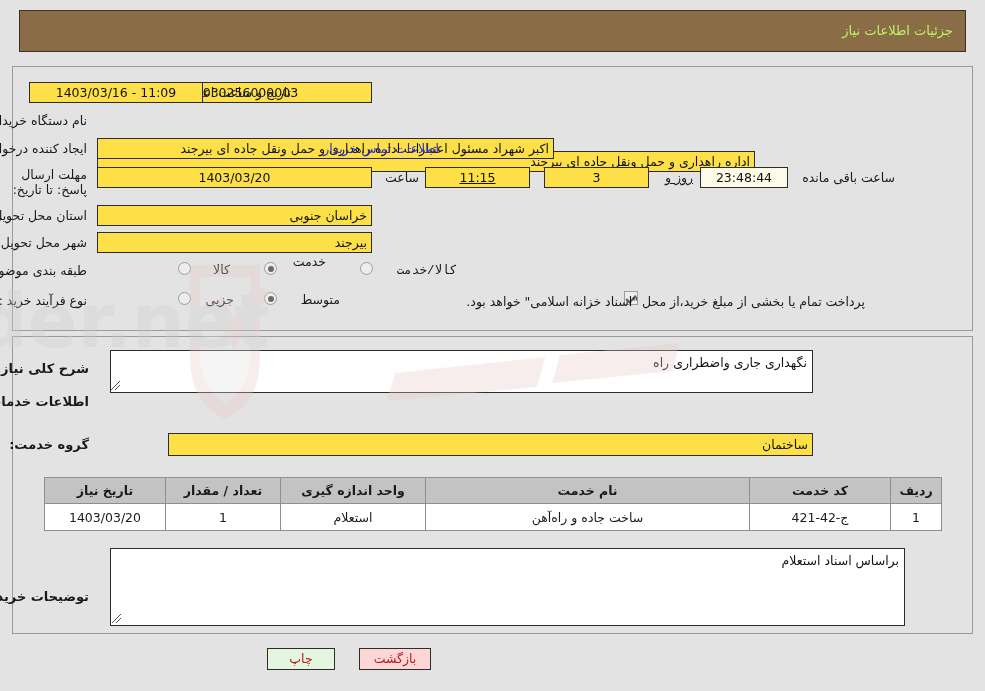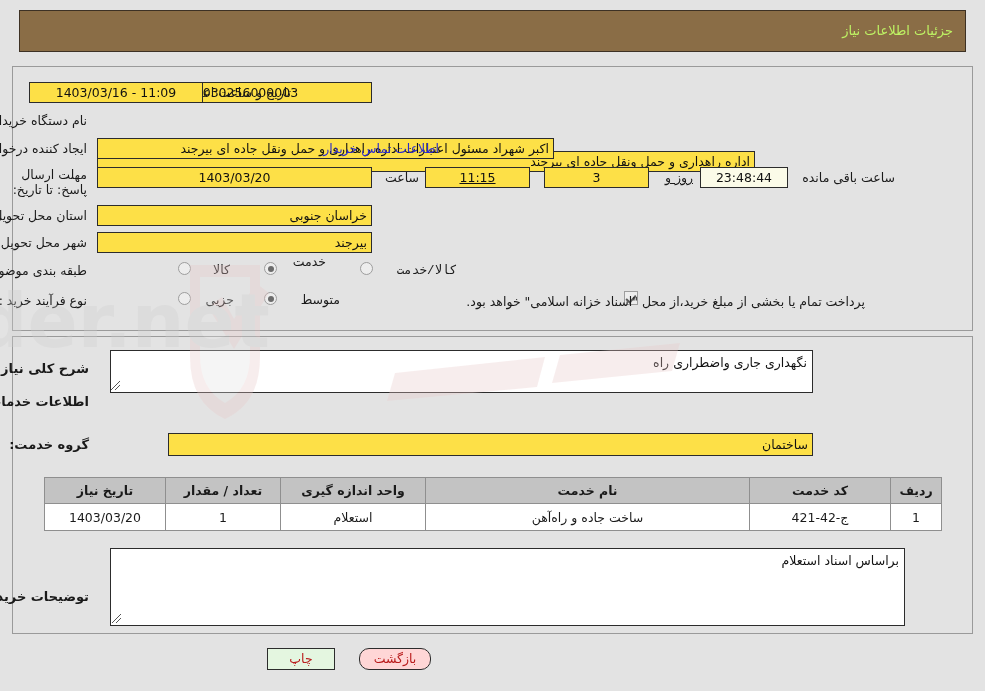--- a/index.html
+++ b/index.html
@@ -203,21 +203,21 @@
     box-sizing: border-box;
     border: 1px solid #2c2c2c;
     font-family: "DejaVu Sans", "Liberation Sans", sans-serif;
     font-size: 12.5px;
     height: 22px;
     line-height: 20px;
     text-align: center;
     cursor: pointer;
     color: #b91c1c;
   }
-  .btn-back  { background: #ffd6d6; border-radius: 10px; }
+  .btn-back  { background: #ffd6d6; }
   .btn-print { background: #e4f6e0; }
 </style>
 </head>
 <body>
 
 <div id="page">
 
   <svg id="watermark" viewBox="0 0 985 180">
     <g fill="#c9c9c9">
       <path d="M190 10 h70 l0 92 q0 46 -35 62 q-35 -16 -35 -62 z" fill="#e9c9c9"></path>

